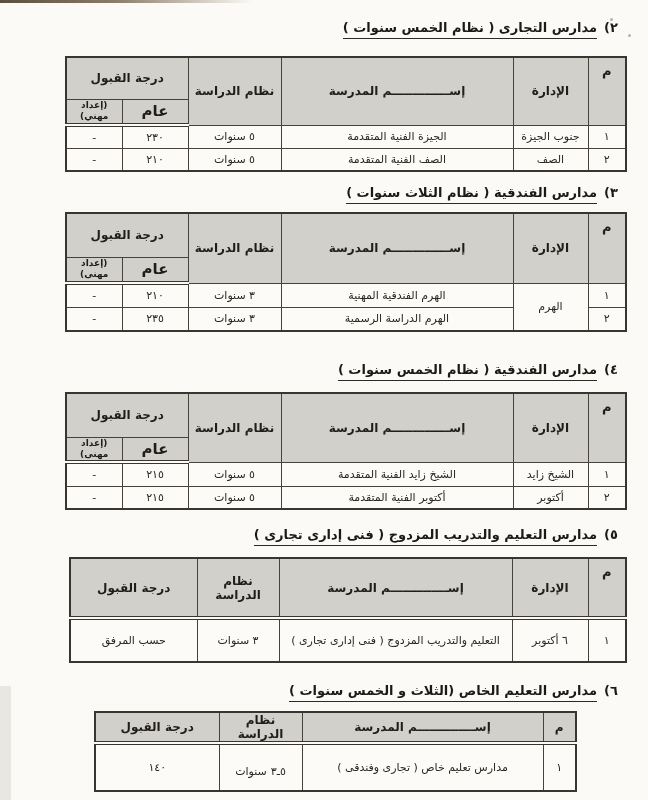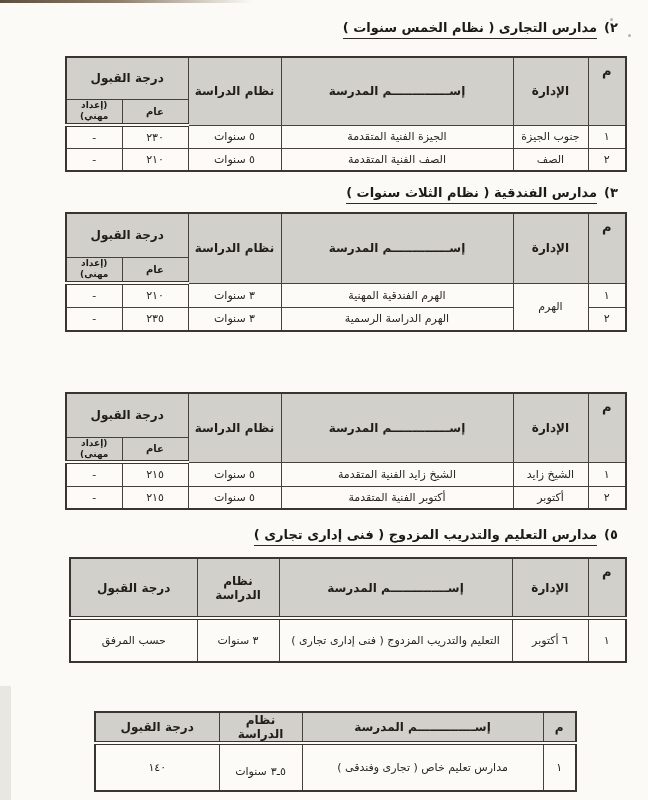--- a/index.html
+++ b/index.html
@@ -23,21 +23,21 @@
   
   table.tbl{position:absolute;right:21px;border-collapse:collapse;table-layout:fixed;
     background:#fcfbf7;border:2px solid #393530;}
   table.t5{right:71px;}
   .tbl th,.tbl td{border:1px solid #46413a;text-align:center;vertical-align:middle;
     padding:0 3px;overflow:hidden;}
   .tbl th{background:#d2d0ca;font-weight:bold;font-size:12px;color:#211e1a;}
   .tbl thead tr:last-child th{border-bottom:4px double #393530;}
   .tbl td{font-size:11px;color:#2a2722;}
   th.m-top{vertical-align:top;padding-top:5px;font-size:13px;}
-  th.sub{font-size:10px;margin-left:20px;}
+  th.sub{font-size:15px;margin-left:20px;}
   th.xs{font-size:9px;line-height:1.25;}
   .pre{white-space:pre-line;margin-left:20px;}
   .ltr{direction:ltr;unicode-bidi:bidi-override;display:inline-block;margin-top:8px;}
   .rw{margin-right:4px;}
 </style>
 </head>
 <body>
 
 <div class="page">
 
@@ -131,20 +131,23 @@
       <tr style="height:24px">
         <td>٢</td>
         <td>الهرم الدراسة الرسمية</td>
         <td>٣ سنوات</td>
         <td>٢٣٥</td>
         <td>-</td>
       </tr>
     </tbody>
   </table>
 
+  <div class="heading" style="top:362px">
+    <span class="hnum">٤)</span><span class="htitle">مدارس الفندقية ( نظام الخمس سنوات )</span>
+  </div>
 
   <table class="tbl" style="top:392px;width:560px">
     <colgroup>
         <col style="width:38px">
         <col style="width:75px">
         <col style="width:232px">
         <col style="width:93px">
         <col style="width:66px">
         <col style="width:56px">
       </colgroup>
@@ -206,20 +209,23 @@
       <tr style="height:44px">
         <td>١</td>
         <td>٦ أكتوبر</td>
         <td>التعليم والتدريب المزدوج ( فنى إدارى تجارى )</td>
         <td>٣ سنوات</td>
         <td>حسب المرفق</td>
       </tr>
     </tbody>
   </table>
 
+  <div class="heading" style="top:683px">
+    <span class="hnum">٦)</span><span class="htitle">مدارس التعليم الخاص (الثلاث و الخمس سنوات )</span>
+  </div>
 
   <table class="tbl t5" style="top:711px;width:481px">
     <colgroup>
         <col style="width:33px">
         <col style="width:241px">
         <col style="width:83px">
         <col style="width:124px">
       </colgroup>
     <thead>
       <tr style="height:26px">

